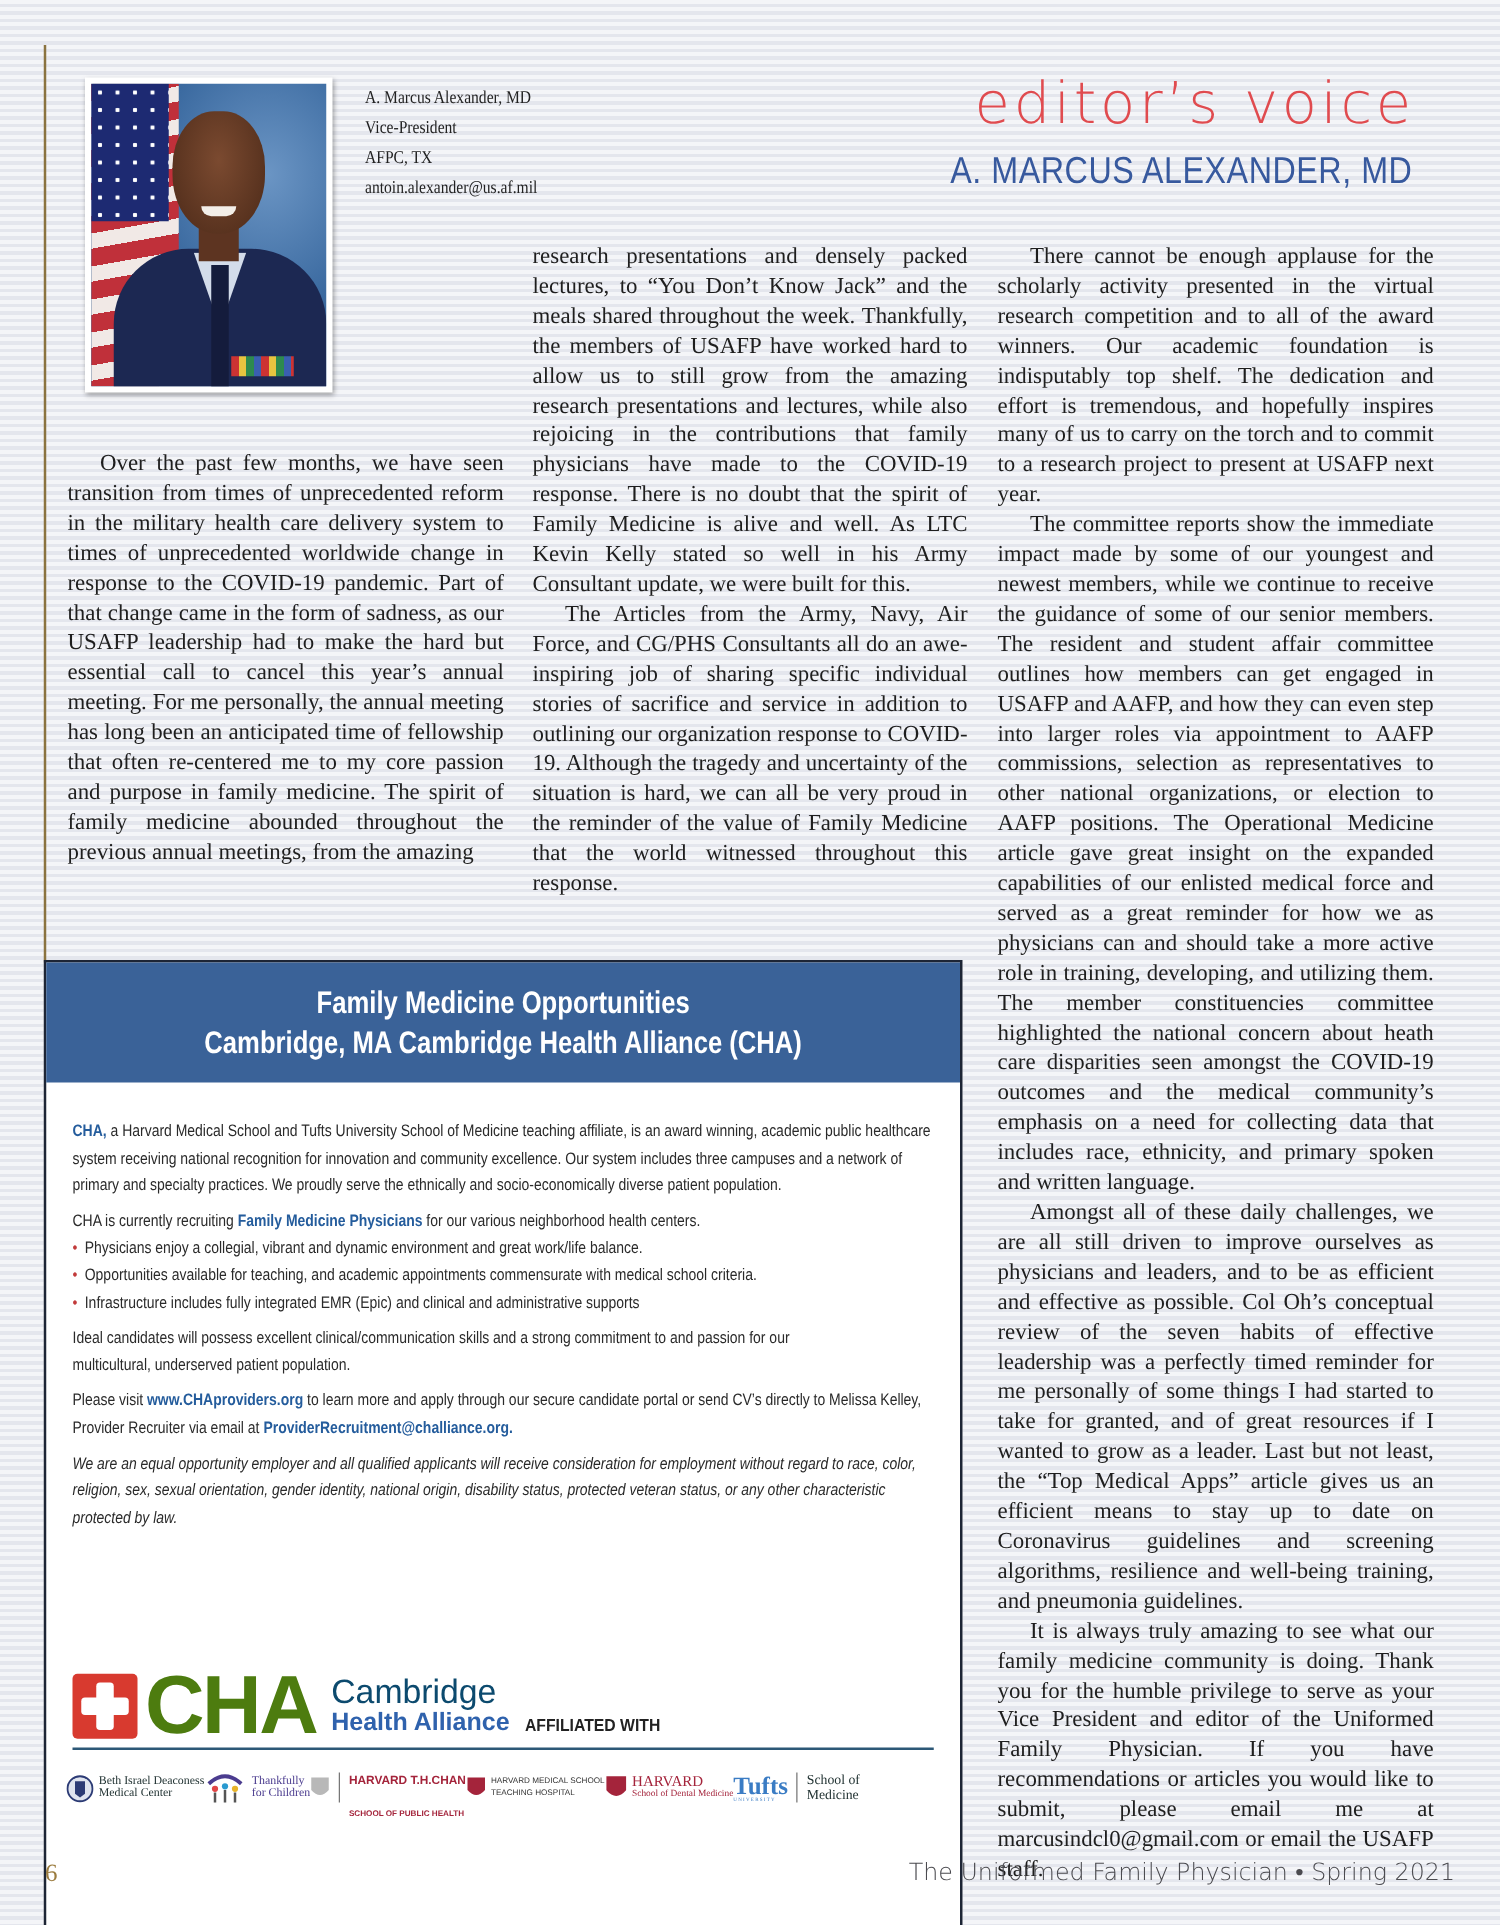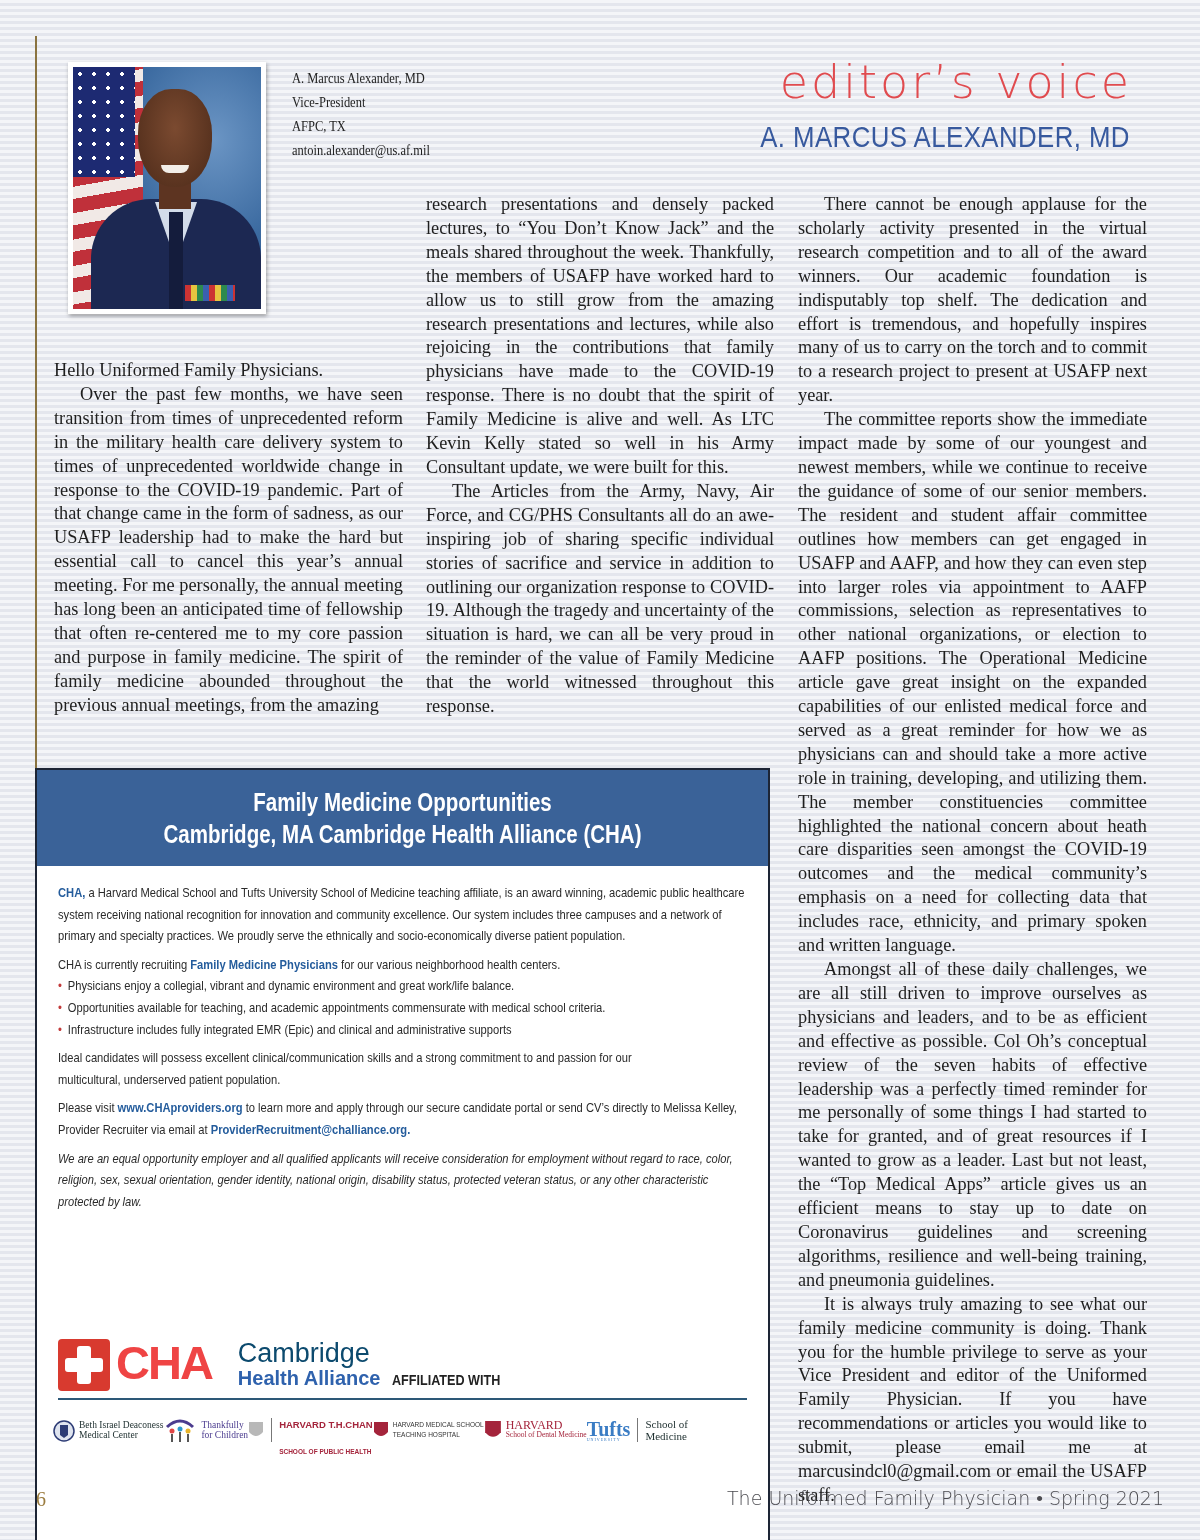--- a/index.html
+++ b/index.html
@@ -41,33 +41,33 @@
   .col { position: absolute; font-size: 18.3px; line-height: 23.9px; text-align: justify; color: #1e1e1e; }
   .col p { text-indent: 0; }
   .col p.ind { text-indent: 26px; }
   .col1 { left: 54px; top: 359px; width: 349px; }
   .col2 { left: 426px; top: 193px; width: 348px; }
   .col3 { left: 798px; top: 193px; width: 349px; }
 
   .ad { position: absolute; left: 35px; top: 768px; width: 735px; height: 813px; background: #fff; border: 2px solid #1d2535; }
   .ad-header { height: 96px; background: #3a6298; color: #fff; text-align: center; font-family: "Liberation Sans", sans-serif; font-weight: bold; font-size: 25px; line-height: 32px; padding-top: 16px; }
   .ad-header div { transform: scaleX(0.82); }
-  .ad-body { padding: 16px 20px 0 21px; font-family: "Liberation Sans", sans-serif; font-size: 13.3px; line-height: 21.6px; color: #2a2a2a; }
+  .ad-body { padding: 28px 20px 0 21px; font-family: "Liberation Sans", sans-serif; font-size: 13.3px; line-height: 21.6px; color: #2a2a2a; }
   .ad-body .narrow { transform: scaleX(0.84); transform-origin: left; width: 119%; }
   .ad-body p { margin-bottom: 7px; }
   .ad-body .hl { color: #245c9c; font-weight: bold; }
   .ad-body ul { list-style: none; margin-top: -7px; margin-bottom: 7px; }
   .ad-body li::before { content: "•"; color: #c23a3a; margin-right: 7px; }
   .ad-body .eeo { font-style: italic; }
 
   .cha-logo { position: absolute; left: 21px; top: 565px; display: flex; align-items: flex-end; }
   .cha-cross { width: 52px; height: 52px; background: #d83a2f; border-radius: 4px; position: relative; margin-right: 6px; }
   .cha-cross::before { content: ""; position: absolute; left: 19px; top: 7px; width: 14px; height: 38px; background: #fff; border-radius: 3px; }
   .cha-cross::after { content: ""; position: absolute; left: 7px; top: 19px; width: 38px; height: 14px; background: #fff; border-radius: 3px; }
-  .cha-letters { font-family: "Liberation Sans", sans-serif; font-weight: bold; font-size: 47px; line-height: 56px; color: #ef4444; letter-spacing: -2px; margin-right: 26px; }
+  .cha-letters { font-family: "Liberation Sans", sans-serif; font-weight: bold; font-size: 66px; line-height: 56px; color: #4d7c0f; letter-spacing: -2px; margin-right: 12px; }
   .cha-name { font-family: "Liberation Sans", sans-serif; line-height: 25px; margin-right: 12px; }
   .cha-name .c1 { font-size: 27px; color: #0c4a6e; }
   .cha-name .c2 { font-size: 20px; font-weight: bold; color: #2f62ad; }
   .affil { font-family: "Liberation Sans", sans-serif; font-size: 14px; font-weight: bold; color: #222; margin-bottom: 3px; transform: scaleX(0.9); transform-origin: left; }
   .ad-rule { position: absolute; left: 21px; right: 21px; top: 628px; height: 1.5px; background: #2d5877; }
   .partners { position: absolute; left: 16px; right: 18px; top: 640px; height: 40px; display: flex; align-items: center; font-family: "Liberation Serif", serif; }
   .partner { display: flex; align-items: center; gap: 4px; }
   .pico { width: 22px; height: 26px; }
   .pname { font-size: 9.5px; line-height: 10px; color: #233; }
   .pname.red { color: #a4243b; font-family: "Liberation Sans", sans-serif; font-weight: bold; margin-top: 17px; }
@@ -101,21 +101,20 @@
   <div>A. Marcus Alexander, MD</div>
   <div>Vice-President</div>
   <div>AFPC, TX</div>
   <div>antoin.alexander@us.af.mil</div>
 </div>
 
 <div class="section-title">editor’s voice</div>
 <div class="author-name">A. MARCUS ALEXANDER, MD</div>
 
 <div class="col col1">
-  <p>Hello Uniformed Family Physicians.</p>
   <p class="ind">Over the past few months, we have seen transition from times of unprecedented reform in the military health care delivery system to times of unprecedented worldwide change in response to the COVID-19 pandemic. Part of that change came in the form of sadness, as our USAFP leadership had to make the hard but essential call to cancel this year’s annual meeting. For me personally, the annual meeting has long been an anticipated time of fellowship that often re-centered me to my core passion and purpose in family medicine. The spirit of family medicine abounded throughout the previous annual meetings, from the amazing</p>
 </div>
 
 <div class="col col2">
   <p>research presentations and densely packed lectures, to “You Don’t Know Jack” and the meals shared throughout the week. Thankfully, the members of USAFP have worked hard to allow us to still grow from the amazing research presentations and lectures, while also rejoicing in the contributions that family physicians have made to the COVID-19 response. There is no doubt that the spirit of Family Medicine is alive and well. As LTC Kevin Kelly stated so well in his Army Consultant update, we were built for this.</p>
   <p class="ind">The Articles from the Army, Navy, Air Force, and CG/PHS Consultants all do an awe-inspiring job of sharing specific individual stories of sacrifice and service in addition to outlining our organization response to COVID-19. Although the tragedy and uncertainty of the situation is hard, we can all be very proud in the reminder of the value of Family Medicine that the world witnessed throughout this response.</p>
 </div>
 
 <div class="col col3">
   <p class="ind">There cannot be enough applause for the scholarly activity presented in the virtual research competition and to all of the award winners. Our academic foundation is indisputably top shelf. The dedication and effort is tremendous, and hopefully inspires many of us to carry on the torch and to commit to a research project to present at USAFP next year.</p>

